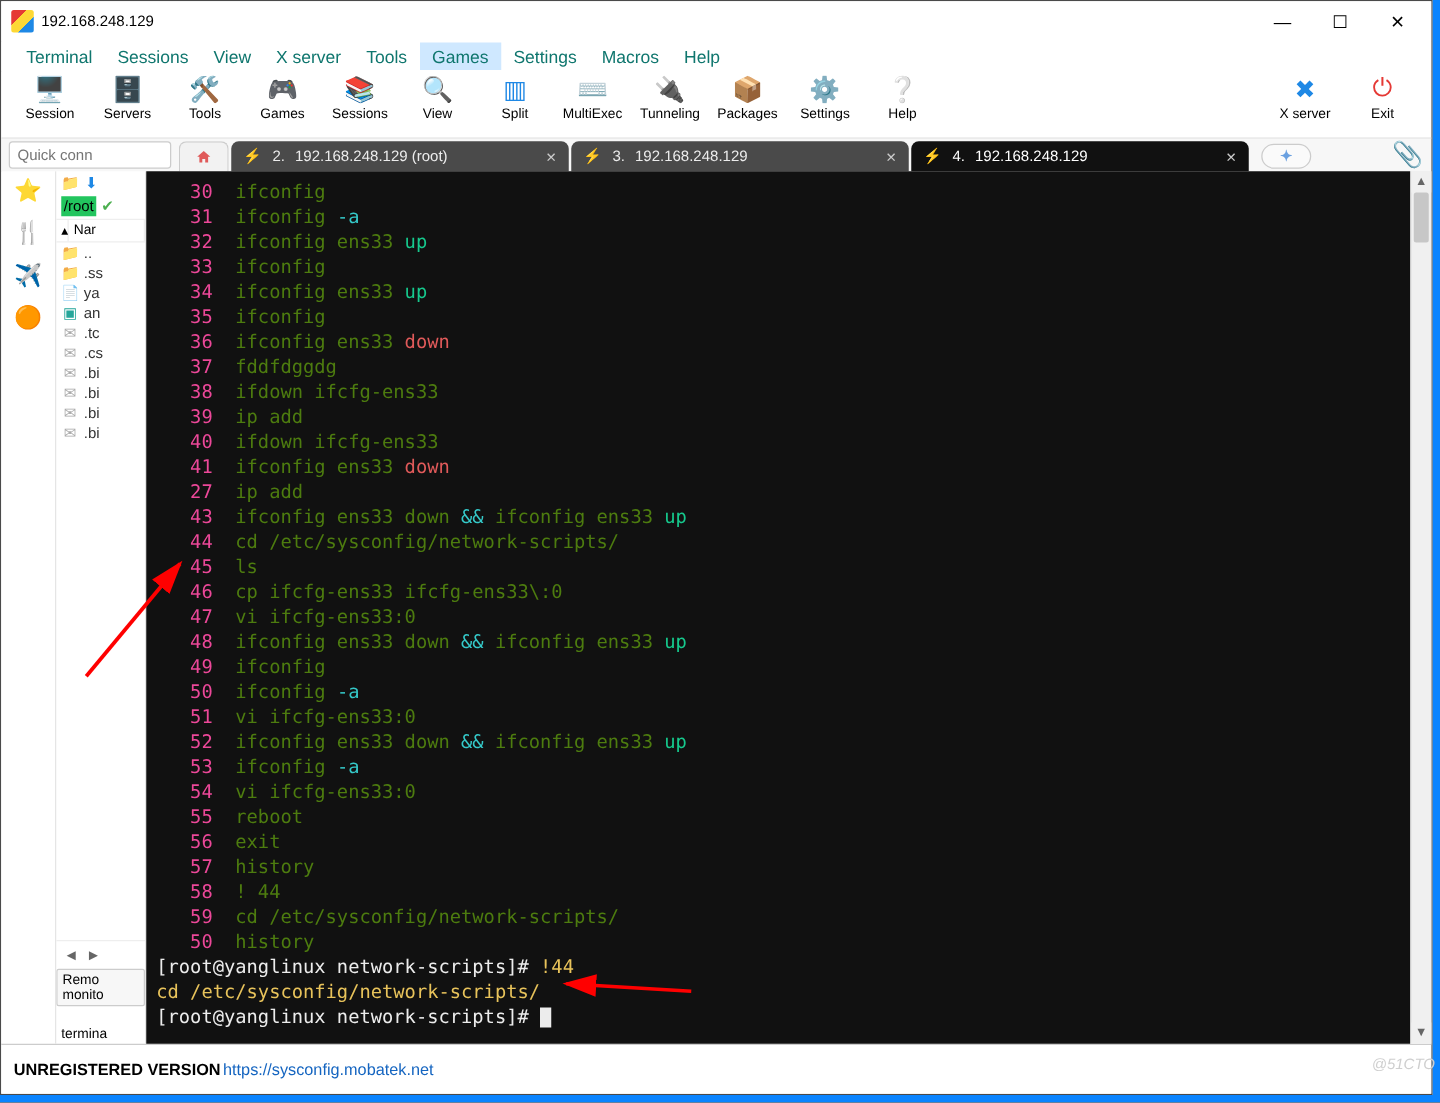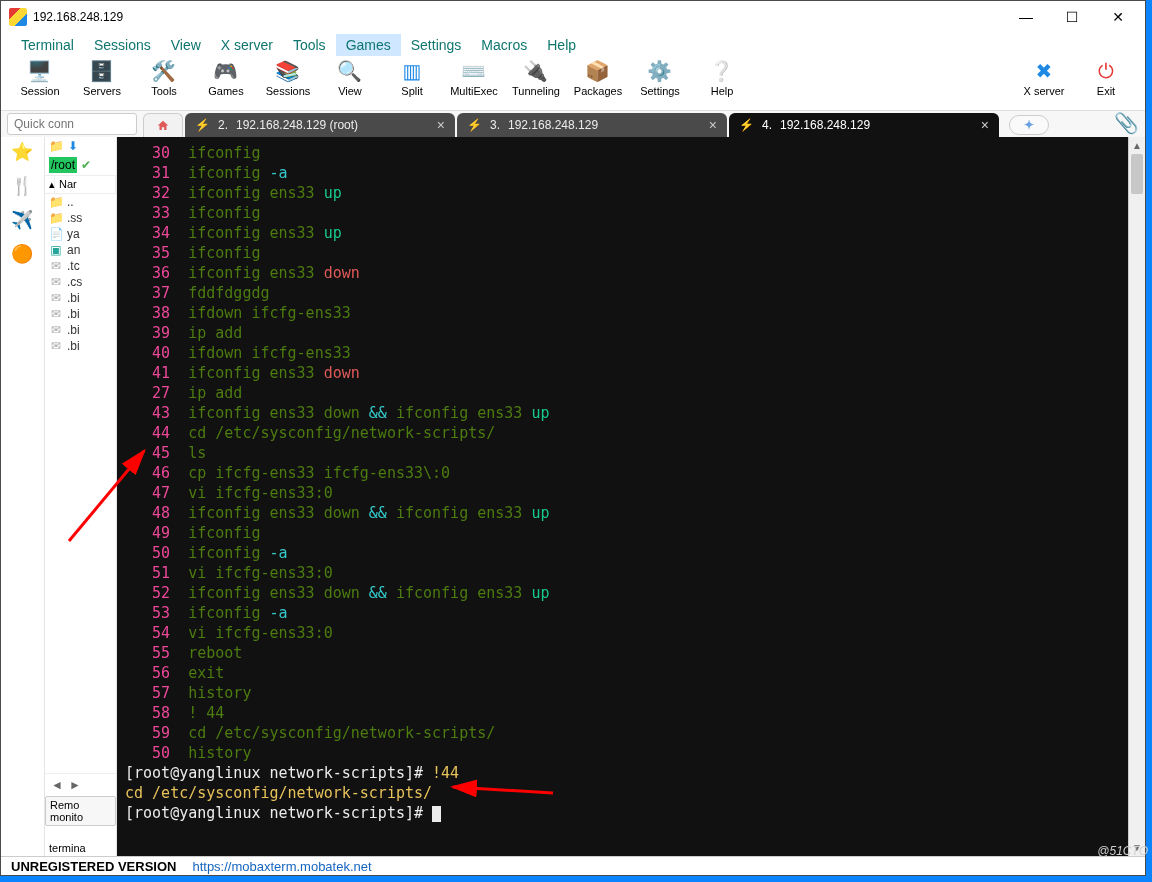--- a/index.html
+++ b/index.html
@@ -72,21 +72,21 @@
 .terminal .path { color:#e8c35b; }
 .terminal .cursor { display:inline-block; width:9px; height:16px; background:#ececec; vertical-align:middle;}
 .vscroll { width:17px; background:#f0f0f0; border-left:1px solid #ccc; position:relative;}
 .vscroll .arrow { height:17px; display:flex; align-items:center; justify-content:center; color:#666; font-size:10px; background:#f0f0f0;}
 .vscroll .thumb { position:absolute; left:2px; right:2px; top:17px; height:40px; background:#c7c7c7; border-radius:2px;}
 
 
 .arrow-svg{position:absolute; pointer-events:none;}
 
 
-.statusbar { height:19px; border-top:1px solid #ccc; background:#fff; display:flex; align-items:center; padding:0 10px; font-size:13px; gap:16px;}
+.statusbar { height:40px; border-top:1px solid #ccc; background:#fff; display:flex; align-items:center; padding:0 10px; font-size:13px; gap:2px;}
 .statusbar .unreg { font-weight:bold; }
 .statusbar .link { color:#1565c0; }
 
 .watermark{position:absolute; right:4px; bottom:24px; color:#cfcfcf; font-size:12px; font-style:italic;}
 </style>
 </head>
 <body>
 
 <div class="desktop-bg"></div>
 <div class="window">
@@ -313,21 +313,21 @@
       <div class="vscroll">
         <div class="arrow">▲</div>
         <div class="thumb"></div>
         <div class="arrow" style="position:absolute;bottom:0;left:0;right:0;">▼</div>
       </div>
     </div>
   </div>
 
   <div class="statusbar">
     <span class="unreg">UNREGISTERED VERSION</span>
-    <span class="link">https://mobaxterm.mobatek.net</span>
+    <span class="link">https://sysconfig.mobatek.net</span>
   </div>
 
   <svg class="arrow-svg" style="left:58px; top:440px;" width="100" height="110">
     <defs>
         <marker id="ah1" markerWidth="10" markerHeight="10" refX="8" refY="3" orient="auto">
           <path d="M0,0 L0,6 L9,3 z" fill="#ff0000"></path>
         </marker>
       </defs>
     <line x1="10" y1="100" x2="85" y2="10" stroke="#ff0000" stroke-width="3" marker-end="url(#ah1)"></line>
   </svg>

